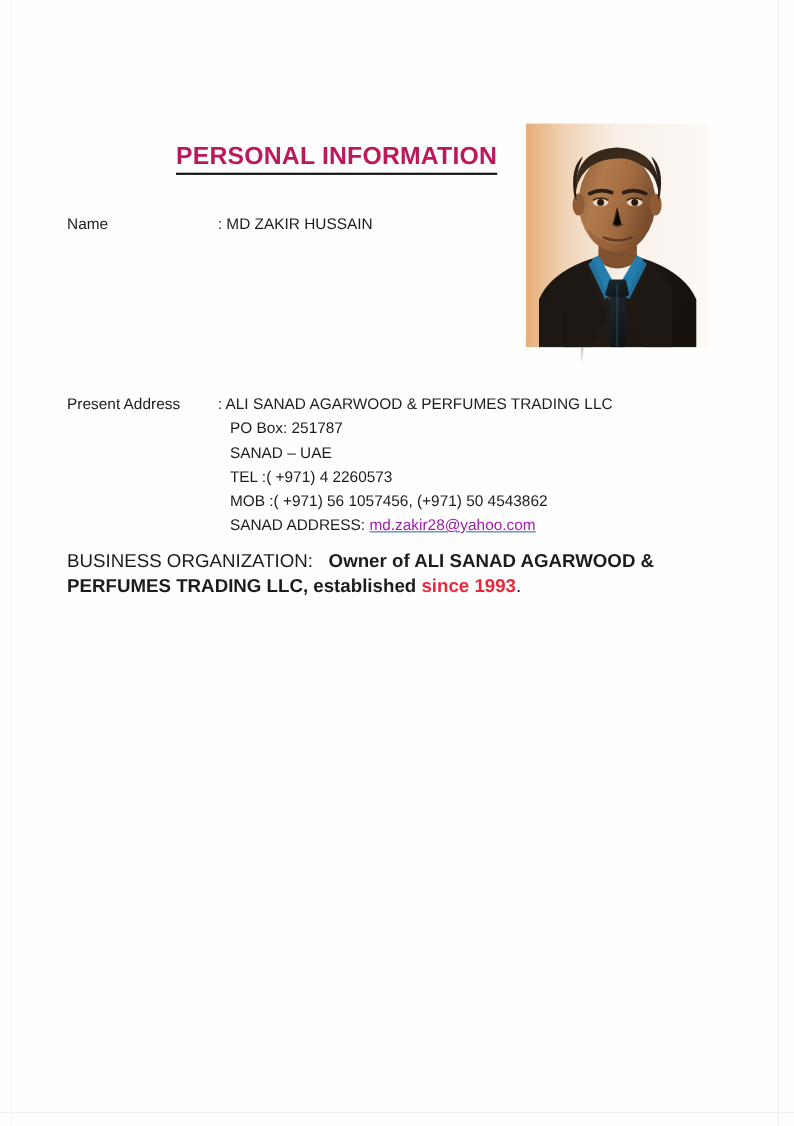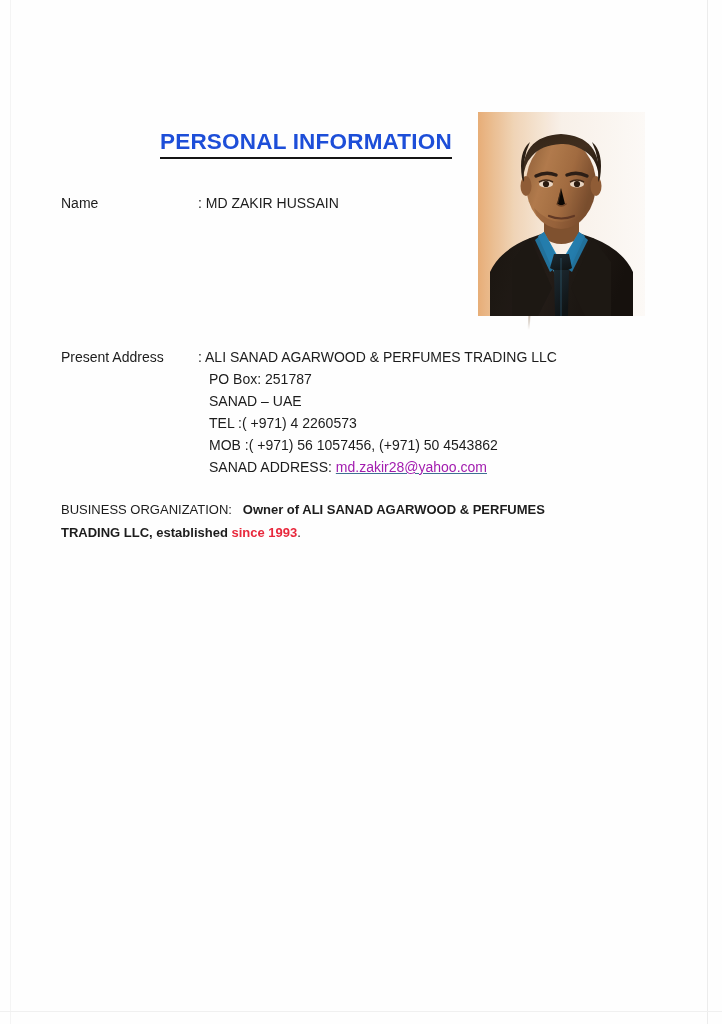--- a/index.html
+++ b/index.html
@@ -47,21 +47,21 @@
   }
 
   
   .doc-title {
     position: absolute;
     left: 160px;
     top: 130px;
     font-size: 22.5px;
     font-weight: bold;
     letter-spacing: 0.2px;
-    color: #1d4ed8;
+    color: #be185d;
     border-bottom: 2.6px solid #141414;
     padding-bottom: 3px;
     line-height: 1.05;
     white-space: nowrap;
   }
 
   
   .field-row {
     position: absolute;
     display: flex;
@@ -89,37 +89,37 @@
   .value-line.cont {
     padding-left: 11px;
   }
 
   .row-name {
     left: 61px;
     top: 192px;
   }
   .row-address {
     left: 61px;
-    top: 346px;
+    top: 356px;
   }
 
   .email-label { }
   .email-link {
     color: #a21caf;
     text-decoration: underline;
     text-decoration-color: #3f6f93;
   }
 
   
   .biz-block {
     position: absolute;
     left: 61px;
     top: 498px;
     width: 540px;
-    font-size: 13px;
+    font-size: 17px;
     line-height: 23px;
     color: #1c1c1c;
   }
   .biz-label {
     font-weight: normal;
   }
   .biz-strong {
     font-weight: bold;
   }
   .biz-red {

